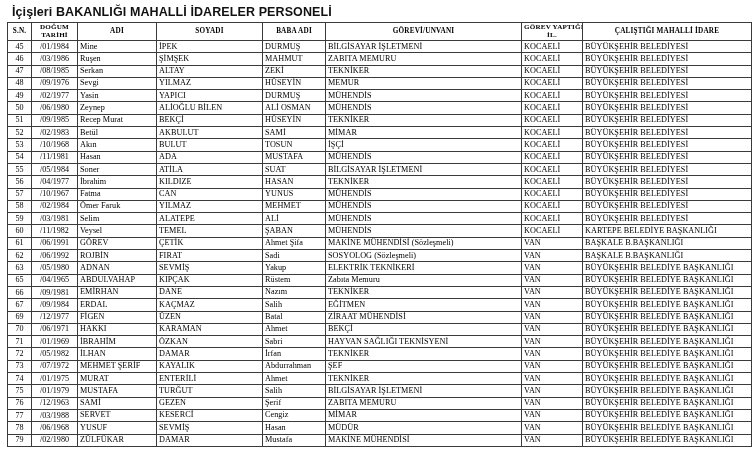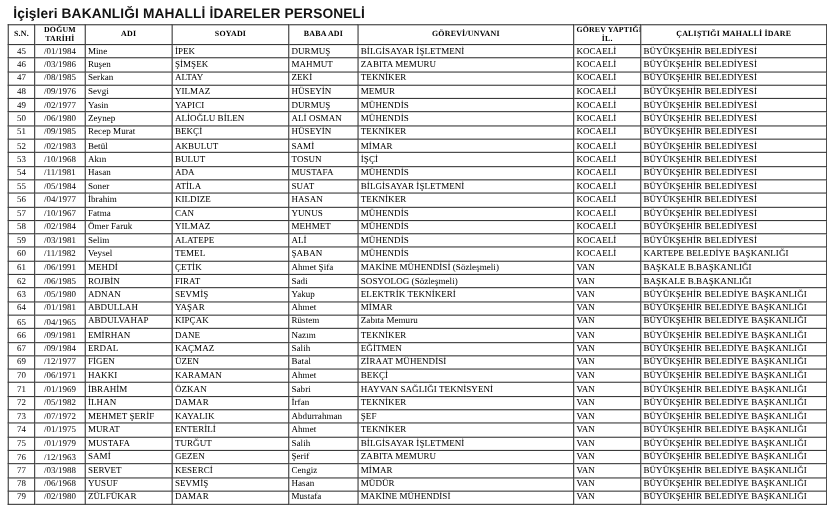--- a/index.html
+++ b/index.html
@@ -280,58 +280,48 @@
           <td class="c-name">Veysel</td>
           <td class="c-surname">TEMEL</td>
           <td class="c-father">ŞABAN</td>
           <td class="c-role">MÜHENDİS</td>
           <td class="c-prov">KOCAELİ</td>
           <td class="c-inst">KARTEPE BELEDİYE BAŞKANLIĞI</td>
         </tr>
         <tr>
           <td class="c-sn">61</td>
           <td class="c-dob">/06/1991</td>
-          <td class="c-name">MEHDİ</td>
+          <td class="c-name">GÖREV</td>
           <td class="c-surname">ÇETİK</td>
           <td class="c-father">Ahmet Şifa</td>
           <td class="c-role">MAKİNE MÜHENDİSİ (Sözleşmeli)</td>
           <td class="c-prov">VAN</td>
           <td class="c-inst">BAŞKALE B.BAŞKANLIĞI</td>
         </tr>
         <tr>
           <td class="c-sn">62</td>
-          <td class="c-dob">/06/1985</td>
+          <td class="c-dob">/06/1992</td>
           <td class="c-name">ROJBİN</td>
           <td class="c-surname">FIRAT</td>
           <td class="c-father">Sadi</td>
           <td class="c-role">SOSYOLOG (Sözleşmeli)</td>
           <td class="c-prov">VAN</td>
           <td class="c-inst">BAŞKALE B.BAŞKANLIĞI</td>
         </tr>
         <tr>
           <td class="c-sn">63</td>
           <td class="c-dob">/05/1980</td>
           <td class="c-name">ADNAN</td>
           <td class="c-surname">SEVMİŞ</td>
           <td class="c-father">Yakup</td>
           <td class="c-role">ELEKTRİK TEKNİKERİ</td>
           <td class="c-prov">VAN</td>
           <td class="c-inst">BÜYÜKŞEHİR BELEDİYE BAŞKANLIĞI</td>
         </tr>
         <tr>
-          <td class="c-sn">64</td>
-          <td class="c-dob">/01/1981</td>
-          <td class="c-name">ABDULLAH</td>
-          <td class="c-surname">YAŞAR</td>
-          <td class="c-father">Ahmet</td>
-          <td class="c-role">MİMAR</td>
-          <td class="c-prov">VAN</td>
-          <td class="c-inst">BÜYÜKŞEHİR BELEDİYE BAŞKANLIĞI</td>
-        </tr>
-        <tr>
           <td class="c-sn">65</td>
           <td class="c-dob">/04/1965</td>
           <td class="c-name">ABDULVAHAP</td>
           <td class="c-surname">KIPÇAK</td>
           <td class="c-father">Rüstem</td>
           <td class="c-role">Zabıta Memuru</td>
           <td class="c-prov">VAN</td>
           <td class="c-inst">BÜYÜKŞEHİR BELEDİYE BAŞKANLIĞI</td>
         </tr>
         <tr>

